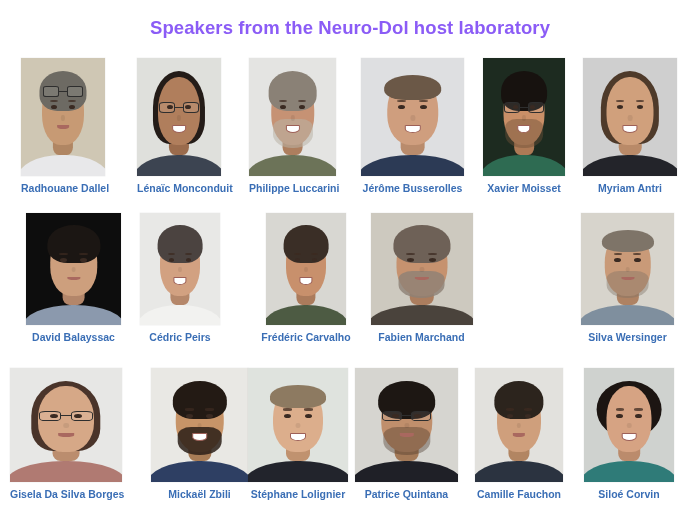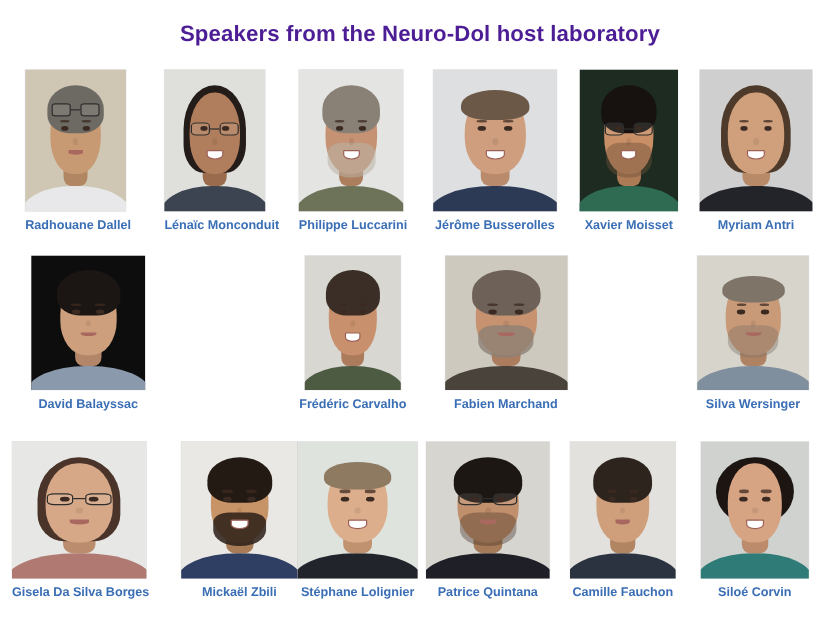--- a/index.html
+++ b/index.html
@@ -23,21 +23,21 @@
   }
 
   .slide-title {
     position: absolute;
     top: 17px;
     left: 0;
     width: 700px;
     text-align: center;
     font-size: 18.5px;
     font-weight: bold;
-    color: #4c1d95;
+    color: #8b5cf6;
     letter-spacing: 0.1px;
     white-space: nowrap;
   }
 
   .grid {
     position: absolute;
     top: 58px;
     left: 0;
     width: 700px;
   }
@@ -340,22 +340,38 @@
           <div class="brow l"></div>
           <div class="brow r"></div>
           <div class="eye l"></div>
           <div class="eye r"></div>
           <div class="nose"></div>
           <div class="mouth"></div>
         </div>
         <div class="name">David Balayssac</div>
       </div>
 
-
-      <div class="cell" style="left:242px;width:104px;">
+      <div class="cell" style="left:140px;width:80px;">
+        <div class="photo" style="width:80px;height:112px;">
+          <div class="bg" style="background:#e8e8e6;"></div>
+          <div class="torso" style="background:#f2f2f0;"></div>
+          <div class="neck" style="background:#b5876a;"></div>
+          <div class="head" style="background:#d2a181;"></div>
+          <div class="hair" style="background:#4b4340;"></div>
+          <div class="brow l"></div>
+          <div class="brow r"></div>
+          <div class="eye l"></div>
+          <div class="eye r"></div>
+          <div class="nose"></div>
+          <div class="mouth smile"></div>
+        </div>
+        <div class="name">Cédric Peirs</div>
+      </div>
+
+      <div class="cell" style="left:254px;width:104px;">
         <div class="photo" style="width:80px;height:112px;">
           <div class="bg" style="background:#d8d7d2;"></div>
           <div class="torso" style="background:#4d5b43;"></div>
           <div class="neck" style="background:#ab7b5c;"></div>
           <div class="head" style="background:#c8906c;"></div>
           <div class="hair" style="background:#3a2e26;"></div>
           <div class="brow l"></div>
           <div class="brow r"></div>
           <div class="eye l"></div>
           <div class="eye r"></div>

